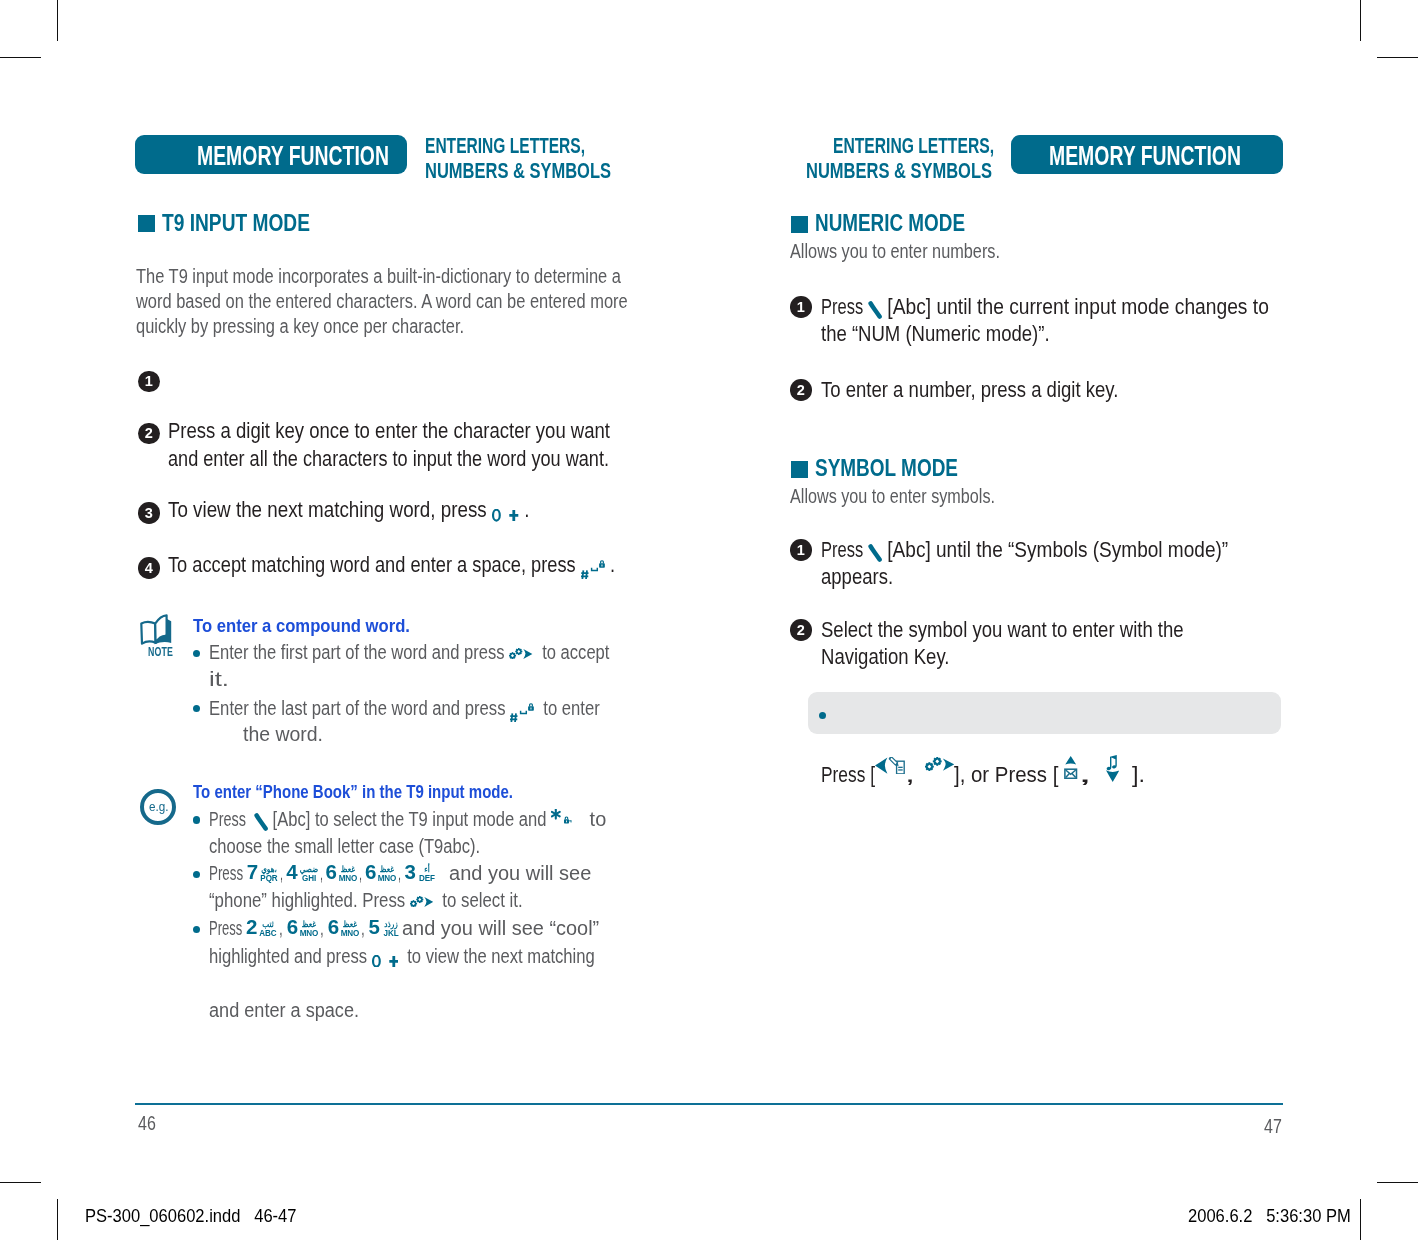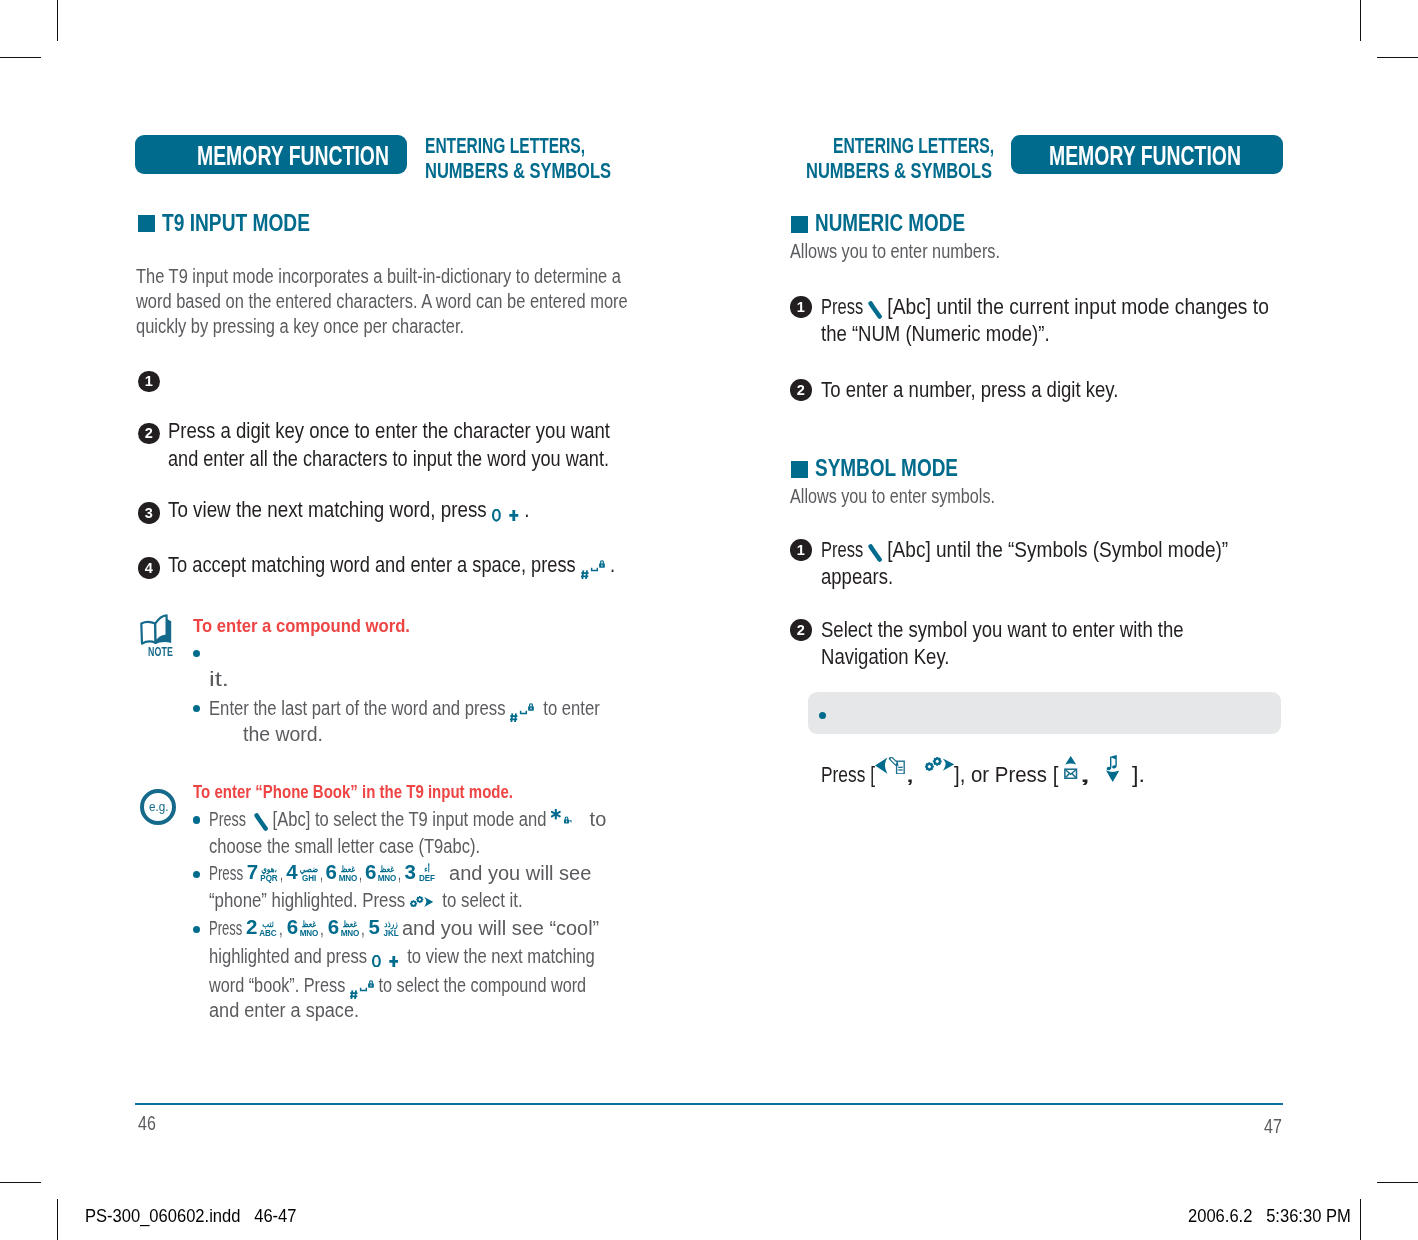--- a/index.html
+++ b/index.html
@@ -30,21 +30,21 @@
   
 
   .num{position:absolute;width:21.6px;height:21.6px;border-radius:50%;background:#231F20;}
   .num span{position:absolute;left:0;top:0;width:21.6px;height:21.6px;color:#fff;
        font-size:14.5px;font-weight:bold;display:flex;align-items:center;
        justify-content:center;line-height:1;}
 
   .body{color:#231F20;font-size:21.5px;line-height:24px;}
   
 
-  .bodyb{color:#ef4444;font-size:18.5px;line-height:20px;font-weight:bold;}
+  .bodyb{color:#1d4ed8;font-size:18.5px;line-height:20px;font-weight:bold;}
   
 
   .note{color:#5A5B5E;font-size:20px;line-height:23px;}
   
 
   .tip{color:#5A5B5E;font-size:19px;line-height:22px;}
   
 
   .dotb{position:absolute;width:7.4px;height:7.4px;border-radius:50%;}
   .tipbox{position:absolute;background:#E6E7E8;border-radius:9px;}
@@ -222,20 +222,23 @@
       </div>
       <div class="line body" style="left: 168px; top: 553px;"><span class="cond"><span class="tr" style="transform: scaleX(0.848597); margin-right: -73.6434px;">To accept matching word and enter a space, press </span><svg width="24.1" height="19.4" viewBox="0 0 24.1 19.4" class="inlineicon" style="position: relative; top: 7px;">
             <use href="#i-hash"></use>
           </svg><span class="tr" style="transform: scaleX(0.848597); margin-right: -1.80974px;"> .</span></span></div>
       <svg width="39" height="32" viewBox="0 0 39 32" style="position:absolute;left:139.5px;top:614px;">
         <use href="#i-notebook"></use>
       </svg>
       <div class="line noteicl" style="left: 148px; top: 644px;"><span class="cond"><span class="tr" style="transform: scaleX(0.677105); margin-right: -11.9219px;">NOTE</span></span></div>
       <div class="line bodyb" style="left: 192.5px; top: 616px;"><span class="cond"><span class="tr" style="transform: scaleX(0.899715); margin-right: -24.1875px;">To enter a compound word.</span></span></div>
       <div class="dotb" style="left: 193px; top: 649.8px; background: rgb(0, 107, 140);"></div>
+      <div class="line note" style="left: 209px; top: 641px;"><span class="cond"><span class="tr" style="transform: scaleX(0.828282); margin-right: -62.2318px;">Enter the first part of the word and press </span><svg width="23.4" height="11.2" viewBox="0 0 23.4 11.2" class="inlineicon" style="position: relative; top: 0px;">
+            <use href="#i-ok"></use>
+          </svg><span class="tr" style="transform: scaleX(0.828282); margin-right: -15.8464px;">  to accept</span></span></div>
       <div class="line note" style="left: 209px; top: 668px;"><span class="cond"><span class="tr" style="transform: scaleX(1.28514); margin-right: 4.4375px;">it.</span></span></div>
       <div class="dotb" style="left: 193px; top: 704.8px; background: rgb(0, 107, 140);"></div>
       <div class="line note" style="left: 209px; top: 696px;"><span class="cond"><span class="tr" style="transform: scaleX(0.833404); margin-right: -60.1931px;">Enter the last part of the word and press </span><svg width="24.1" height="19.4" viewBox="0 0 24.1 19.4" class="inlineicon" style="position: relative; top: 7px;">
             <use href="#i-hash"></use>
           </svg><span class="tr" style="transform: scaleX(0.833404); margin-right: -13.1506px;">  to enter</span></span></div>
       <div class="line note" style="left: 225px; top: 723px; margin-left: 18px;"><span class="cond"><span class="tr" style="transform: scaleX(0.97246); margin-right: -2.26562px;">the word.</span></span></div>
       <div class="egcircle" style="left: 140px; top: 788.8px;">
         <span>e.g.</span>
       </div>
       <div class="line bodyb" style="left: 192.5px; top: 782px;"><span class="cond"><span class="tr" style="transform: scaleX(0.811507); margin-right: -74.3281px;">To enter “Phone Book” in the T9 input mode.</span></span></div>
@@ -249,23 +252,20 @@
       <div class="dotb" style="left: 193px; top: 870.5px; background: rgb(0, 107, 140);"></div>
       <div class="line note" style="left: 209px; top: 861.7px;"><span class="cond"><span class="tr" style="transform: scaleX(0.666814); margin-right: -18.8875px;">Press </span><span class="keypadkey"><span class="kdigit">7</span><span class="kstack"><span class="karab">،هوي</span><span class="klat">PQR</span></span></span><span class="tr" style="transform: scaleX(0.539326); margin-right: -5.125px;">, </span><span class="keypadkey"><span class="kdigit">4</span><span class="kstack"><span class="karab">ضصي</span><span class="klat">GHI</span></span></span><span class="tr" style="transform: scaleX(0.539326); margin-right: -5.125px;">, </span><span class="keypadkey"><span class="kdigit">6</span><span class="kstack"><span class="karab">غعظ</span><span class="klat">MNO</span></span></span><span class="tr" style="transform: scaleX(0.539326); margin-right: -5.125px;">, </span><span class="keypadkey"><span class="kdigit">6</span><span class="kstack"><span class="karab">غعظ</span><span class="klat">MNO</span></span></span><span class="tr" style="transform: scaleX(0.539326); margin-right: -5.125px;">, </span><span class="keypadkey"><span class="kdigit">3</span><span class="kstack"><span class="karab">أء</span><span class="klat">DEF</span></span></span><span class="tr" style="transform: scaleX(0.999129); margin-right: -0.13366px;">  and you will see</span></span></div>
       <div class="line note" style="left: 209px; top: 889.2px;"><span class="cond"><span class="tr" style="transform: scaleX(0.840481); margin-right: -38.1326px;">“phone” highlighted. Press </span><svg width="23.4" height="11.2" viewBox="0 0 23.4 11.2" class="inlineicon" style="position: relative; top: 0px;">
             <use href="#i-ok"></use>
           </svg><span class="tr" style="transform: scaleX(0.840481); margin-right: -17.0237px;">  to select it.</span></span></div>
       <div class="dotb" style="left: 193px; top: 925.9px; background: rgb(0, 107, 140);"></div>
       <div class="line note" style="left: 209px; top: 917.1px;"><span class="cond"><span class="tr" style="transform: scaleX(0.650937); margin-right: -19.7875px;">Press </span><span class="keypadkey"><span class="kdigit">2</span><span class="kstack"><span class="karab">ثتب</span><span class="klat">ABC</span></span></span><span class="tr" style="transform: scaleX(0.674157); margin-right: -3.625px;">, </span><span class="keypadkey"><span class="kdigit">6</span><span class="kstack"><span class="karab">غعظ</span><span class="klat">MNO</span></span></span><span class="tr" style="transform: scaleX(0.674157); margin-right: -3.625px;">, </span><span class="keypadkey"><span class="kdigit">6</span><span class="kstack"><span class="karab">غعظ</span><span class="klat">MNO</span></span></span><span class="tr" style="transform: scaleX(0.674157); margin-right: -3.625px;">, </span><span class="keypadkey"><span class="kdigit">5</span><span class="kstack"><span class="karab">زرذد</span><span class="klat">JKL</span></span></span><span class="tr" style="transform: scaleX(0.99672); margin-right: -0.648944px;">and you will see “cool”</span></span></div>
       <div class="line note" style="left: 209px; top: 944.5px; text-align: center;"><span class="cond"><span class="tr" style="transform: scaleX(0.830997); margin-right: -33.0744px;">highlighted and press </span><svg width="26.6" height="12.5" viewBox="0 0 26.6 12.5" class="inlineicon" style="position: relative; top: 4.5px;">
             <use href="#i-zeroplus"></use>
           </svg><span class="tr" style="transform: scaleX(0.830997); margin-right: -40.0194px;">  to view the next matching</span></span></div>
-      <div class="line note" style="left: 209px; top: 972.5px;"><span class="cond"><span class="tr" style="transform: scaleX(0.81192); margin-right: -32.6112px;">word “book”. Press </span><svg width="24.1" height="19.4" viewBox="0 0 24.1 19.4" class="inlineicon" style="position: relative; top: 7px;">
-            <use href="#i-hash"></use>
-          </svg><span class="tr" style="transform: scaleX(0.81192); margin-right: -49.1388px;"> to select the compound word</span></span></div>
       <div class="line note" style="left: 209px; top: 999.3px;"><span class="cond"><span class="tr" style="transform: scaleX(0.905319); margin-right: -15.6875px;">and enter a space.</span></span></div>
       <div class="line chaptitle" style="left: 833px; top: 135px;"><span class="cond"><span class="tr" style="transform: scaleX(0.696169); margin-right: -70.2656px;">ENTERING LETTERS,</span></span></div>
       <div class="line chaptitle" style="left: 806px; top: 160px;"><span class="cond"><span class="tr" style="transform: scaleX(0.73296); margin-right: -67.7656px;">NUMBERS &amp; SYMBOLS</span></span></div>
       <div class="tab" style="left: 1011px; top: 135px; width: 272px;">
         <span class="cond" style="left: 38px; top: 6.4px; transform: scaleX(0.719101);">MEMORY FUNCTION</span>
       </div>
       <div class="sqb" style="left: 791px; top: 216px;"></div>
       <div class="line secttl" style="left: 815px; top: 210px;"><span class="cond"><span class="tr" style="transform: scaleX(0.770651); margin-right: -44.6406px;">NUMERIC MODE</span></span></div>
       <div class="line grey" style="left: 790px; top: 240px;"><span class="cond"><span class="tr" style="transform: scaleX(0.814249); margin-right: -47.9062px;">Allows you to enter numbers.</span></span></div>
       <div class="num" style="left: 790px; top: 296px;">

